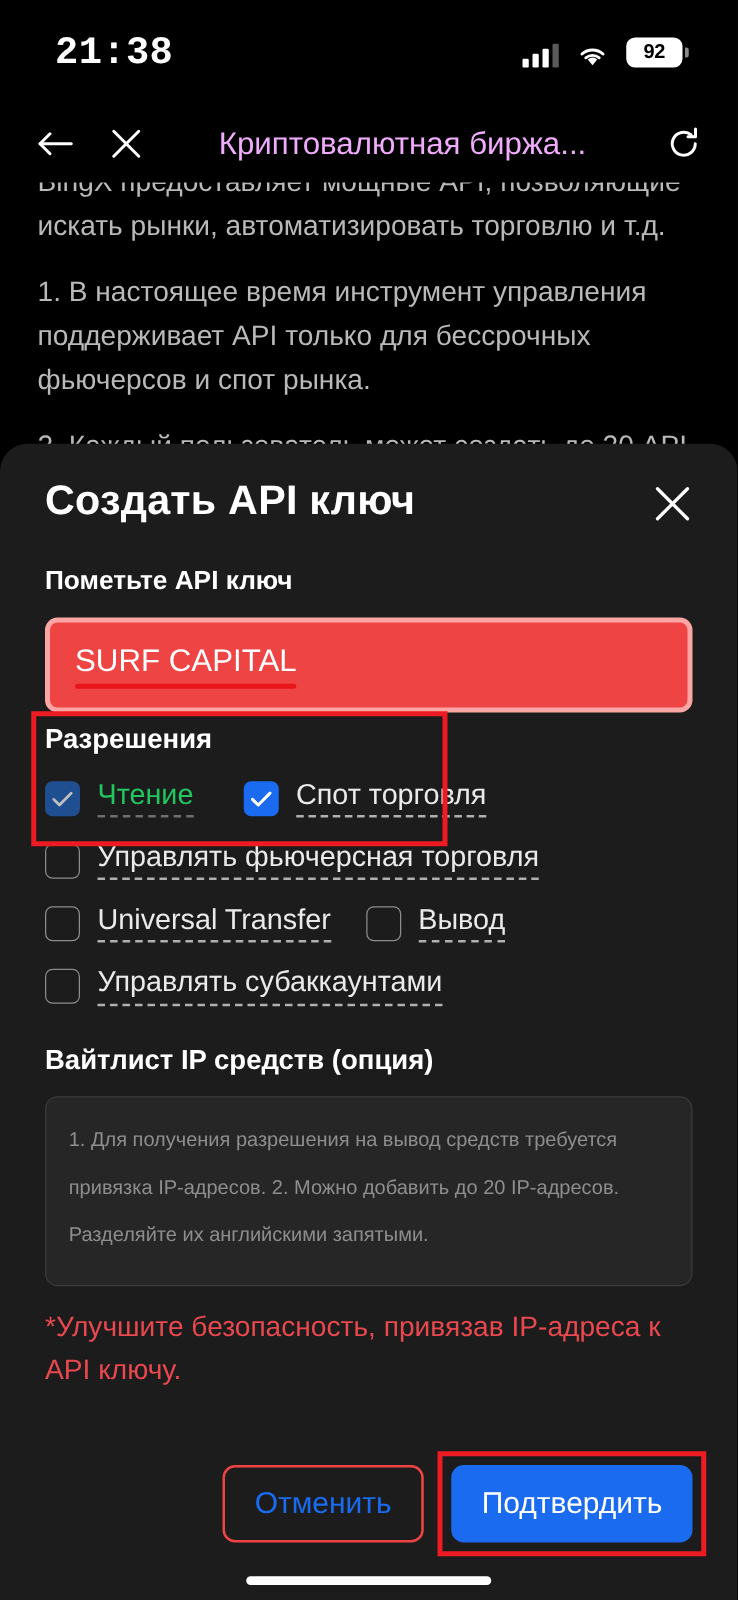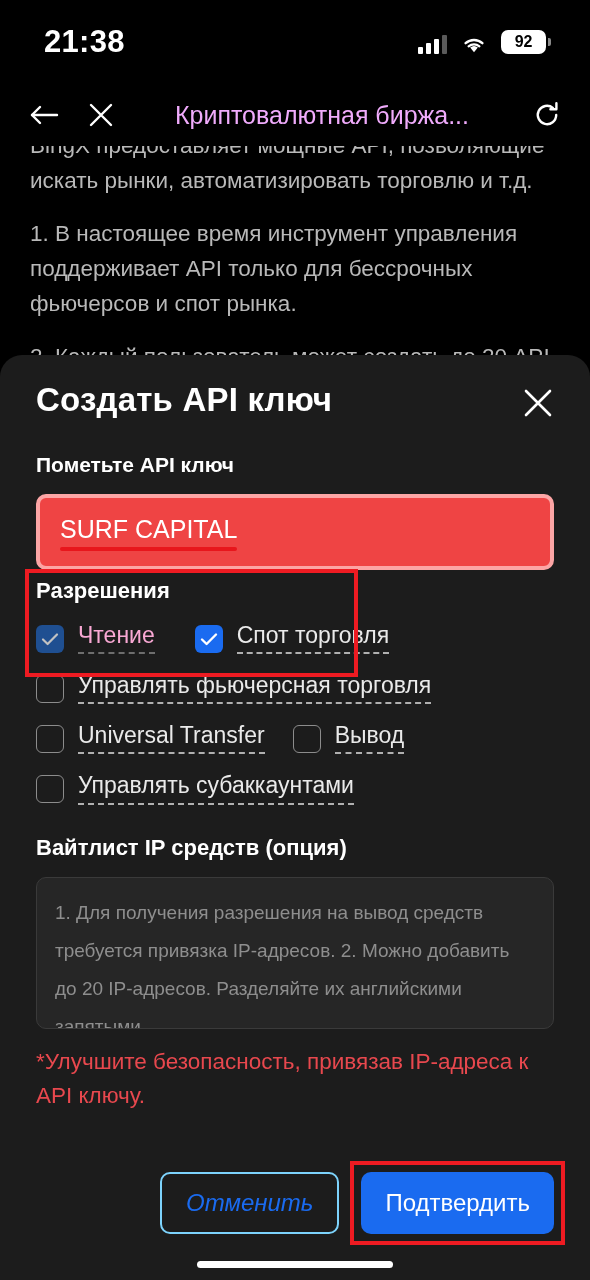--- a/index.html
+++ b/index.html
@@ -29,20 +29,21 @@
     align-items: center;
     justify-content: space-between;
     padding: 0 44px 0 44px;
     box-sizing: border-box;
   }
   .status-time {
     color: #ffffff;
     font-size: 31px;
     font-weight: 600;
     letter-spacing: 0.3px;
+    font-family: Liberation Mono, monospace;
   }
   .status-right {
     display: flex;
     align-items: flex-end;
     gap: 14px;
   }
   .sig {
     display: flex;
     align-items: flex-end;
     gap: 3px;
@@ -258,21 +259,21 @@
   }
   .cb svg { display: block; }
   .cb-label {
     font-size: 23px;
     color: #eaeaea;
     border-bottom: 2px dashed #b0b0b0;
     padding-bottom: 5px;
     line-height: 1.05;
   }
   .cb-label.dim {
-    color: #f9a8d4;
+    color: #22c55e;
     border-bottom-color: #6e6e6e;
   }
   .gap-40 { width: 40px; flex: none; }
   .gap-28 { width: 28px; flex: none; }
 
   
   .ip-title {
     color: #ffffff;
     font-size: 22px;
     font-weight: 700;
@@ -283,21 +284,21 @@
     height: 152px;
     background: #262626;
     border: 1px solid #3a3a3a;
     border-radius: 10px;
     overflow: hidden;
     padding: 16px 18px 0 18px;
     box-sizing: border-box;
   }
   .ip-ph {
     color: #8e8e8e;
-    font-size: 19px;
+    font-size: 16px;
     line-height: 38px;
   }
 
   .warn {
     margin-top: 16px;
     color: #e8484e;
     font-size: 22.5px;
     line-height: 34px;
   }
 
@@ -318,23 +319,22 @@
     border-radius: 10px;
     display: flex;
     align-items: center;
     justify-content: center;
     font-size: 24px;
     box-sizing: border-box;
     padding: 0 24px;
   }
   .btn-cancel {
     background: transparent;
-    border: 2px solid #7dd3fc;
+    border: 2px solid #ef4444;
     color: #1a6bf0;
-    font-style: italic;
   }
   .btn-confirm-wrap {
     position: relative;
     padding: 0;
   }
   .btn-confirm {
     background: #1a6bf0;
     color: #ffffff;
     border: none;
     min-width: 186px;

